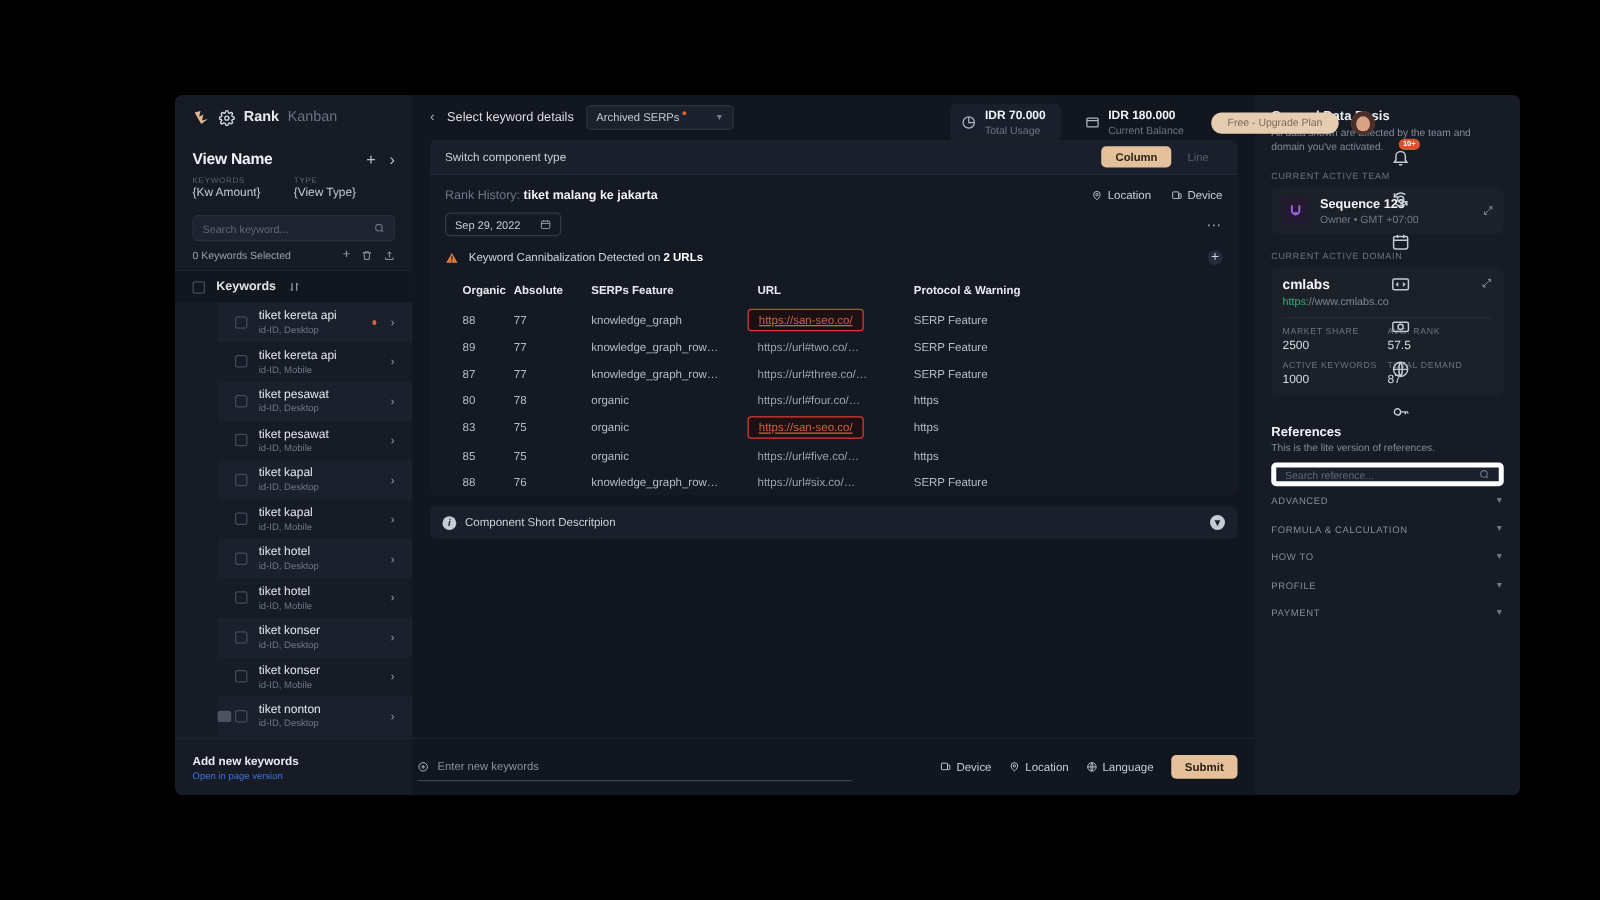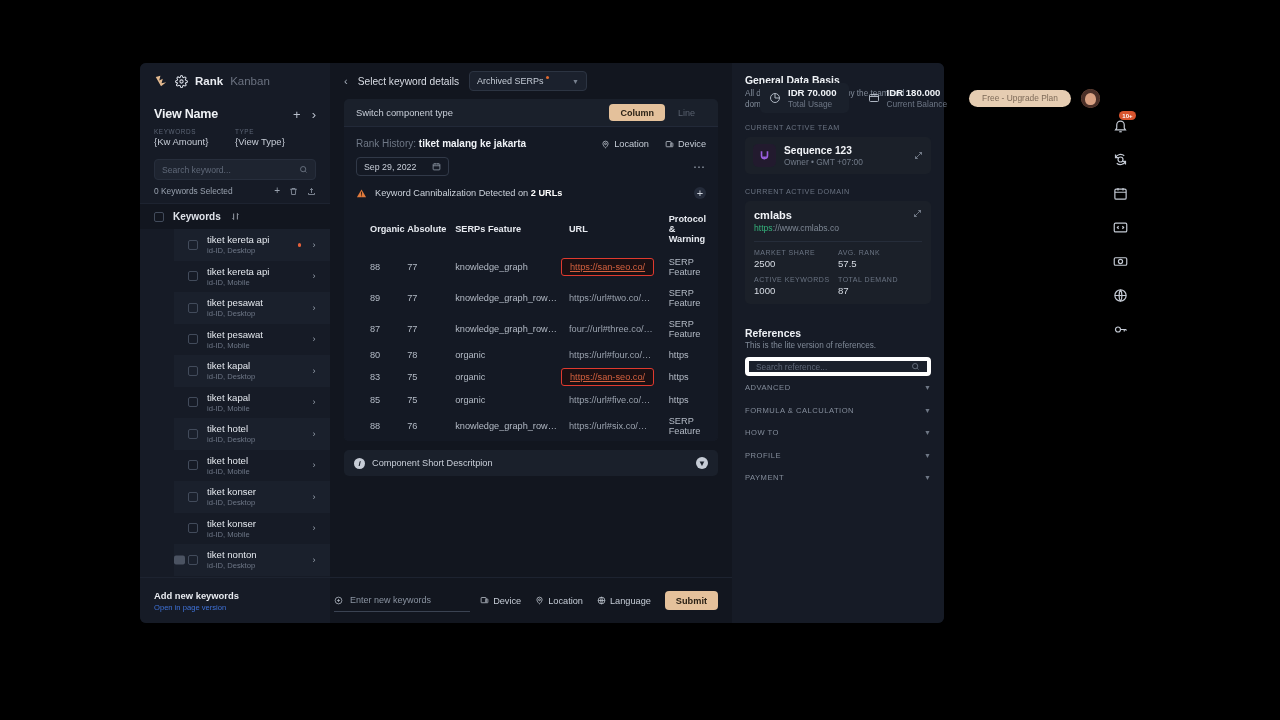--- a/index.html
+++ b/index.html
@@ -4,22 +4,22 @@
 <style>
   * { box-sizing: border-box; margin: 0; padding: 0; }
   html, body {
     width: 1280px; height: 720px;
     background: #000000;
     font-family: "Liberation Sans", sans-serif;
     overflow: hidden;
   }
   .app {
     position: absolute;
-    left: 140px; top: 63px;
-    width: 804px; height: 560px;
+    left: 140px; top: 76px;
+    width: 1076px; height: 560px;
     background: #12161f;
     border-radius: 6px;
     display: flex;
     overflow: hidden;
   }
 
   
   .sidebar {
     width: 190px; height: 100%;
     background: #161b26;
@@ -137,21 +137,21 @@
   .switch-lbl { font-size: 9.4px; color: #c9cfd9; }
   .seg { display: flex; align-items: center; gap: 2px; }
   .seg-btn {
     height: 17px; padding: 0 11px; border-radius: 4px;
     font-size: 9px; display: flex; align-items: center; cursor: pointer;
     color: #59616f;
   }
   .seg-btn.on { background: #e4c19b; color: #2a2115; font-weight: bold; }
 
   .chart-body { background: #141924; padding: 11px 12px 0 12px; }
-  .rh-row { display: flex; align-items: flex-end; justify-content: space-between; }
+  .rh-row { display: flex; align-items: flex-start; justify-content: space-between; }
   .rh-left { font-size: 10px; color: #6f7886; }
   .rh-left b { color: #f0f3f7; font-weight: bold; }
   .rh-right { display: flex; align-items: center; gap: 16px; }
   .rh-chip { display: flex; align-items: center; gap: 4px; font-size: 9.2px; color: #c5ccd6; cursor: pointer; }
   .rh-chip svg { width: 9px; height: 9px; }
 
   .date-row { display: flex; align-items: center; justify-content: space-between; margin-top: 8px; }
   .date-pick {
     height: 19px; border: 1px solid #313948; border-radius: 4px;
     display: flex; align-items: center; gap: 16px; padding: 0 7px; cursor: pointer;
@@ -585,21 +585,21 @@
                 <td class="c-org">89</td>
                 <td class="c-abs">77</td>
                 <td class="c-srp">knowledge_graph_row…</td>
                 <td class="c-url"><span class="url-plain">https://url#two.co/…</span></td>
                 <td class="c-pro">SERP Feature</td>
               </tr>
               <tr>
                 <td class="c-org">87</td>
                 <td class="c-abs">77</td>
                 <td class="c-srp">knowledge_graph_row…</td>
-                <td class="c-url"><span class="url-plain">four://url#three.co/…</span></td>
+                <td class="c-url"><span class="url-plain">https://url#three.co/…</span></td>
                 <td class="c-pro">SERP Feature</td>
               </tr>
               <tr>
                 <td class="c-org">80</td>
                 <td class="c-abs">78</td>
                 <td class="c-srp">organic</td>
                 <td class="c-url"><span class="url-plain">https://url#four.co/…</span></td>
                 <td class="c-pro">https</td>
               </tr>
               <tr>

